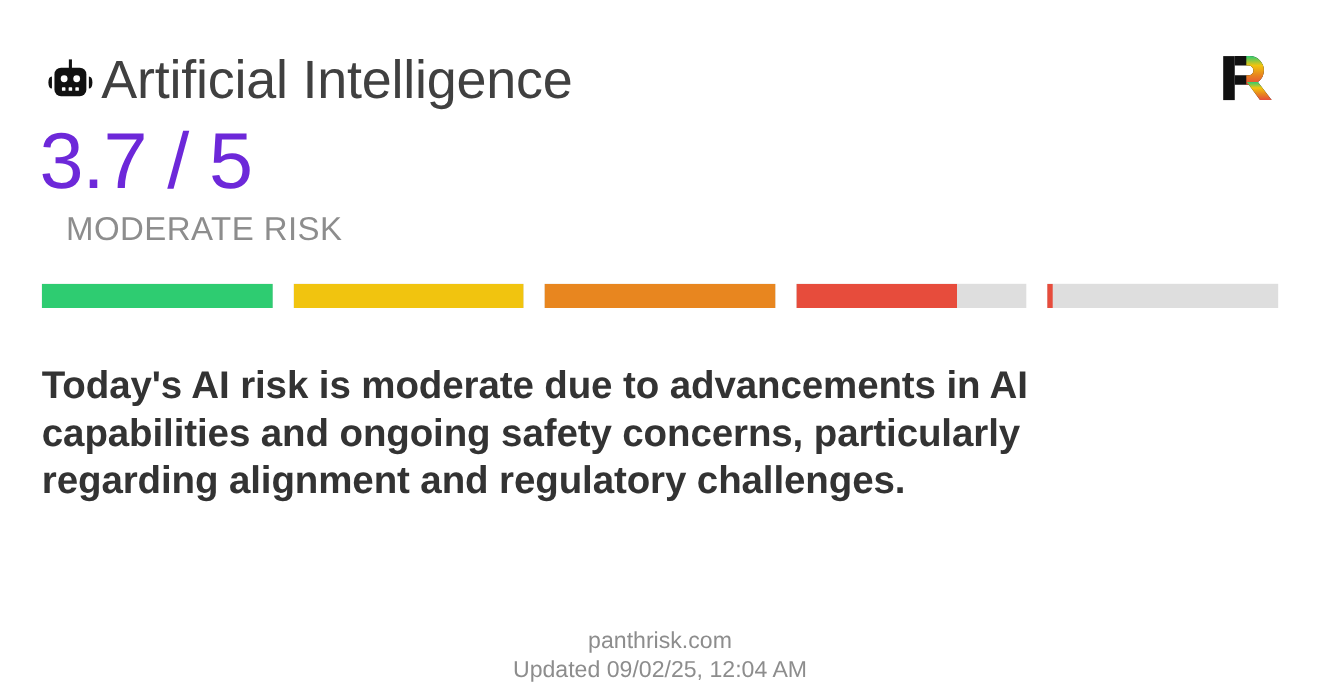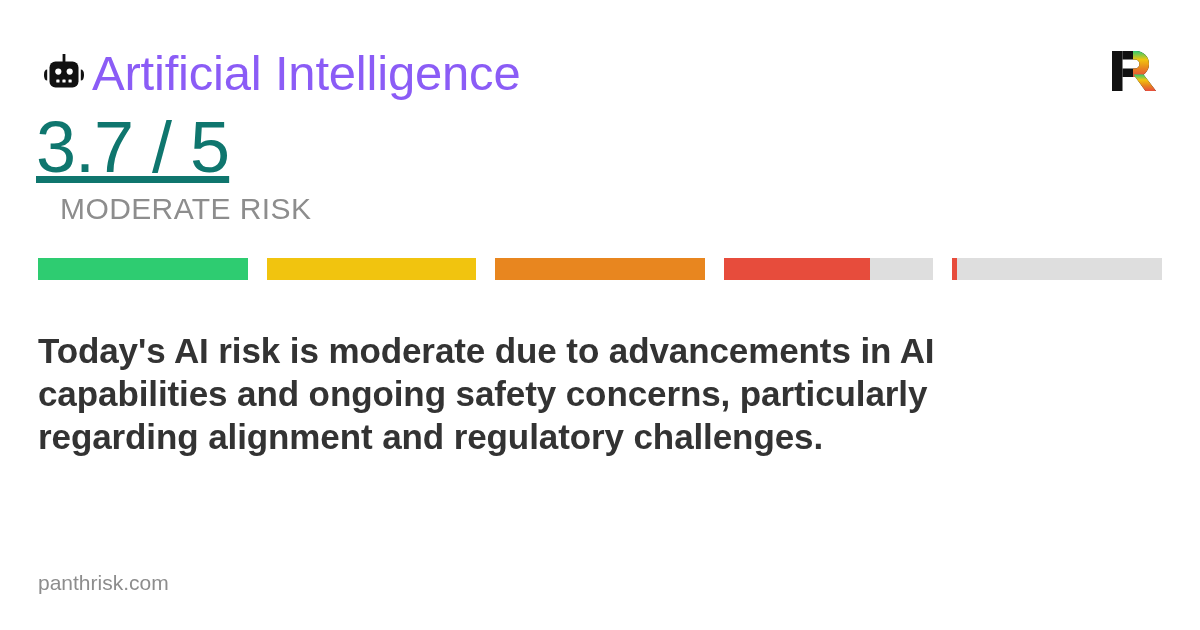--- a/index.html
+++ b/index.html
@@ -47,21 +47,21 @@
     flex: 0 0 auto;
     line-height: 52px;
     position: relative;
     top: 1px;
   }
   .robot-icon svg { display: block; }
   .page-title {
     font-size: 49px;
     line-height: 58px;
     font-weight: 400;
-    color: #8b5cf6;
+    color: #404040;
     letter-spacing: -0.2px;
     white-space: nowrap;
   }
 
   
   .logo {
     flex: 0 0 auto;
     width: 56px;
     height: 56px;
     position: relative;
@@ -138,20 +138,21 @@
     left: 38px;
     right: 38px;
     bottom: 34px;
     height: 26px;
     display: flex;
     align-items: center;
     justify-content: space-between;
     font-size: 21px;
     line-height: 26px;
     color: #8d8d8d;
+    flex-direction: column;
   }
   .footer-site { white-space: nowrap; }
   .footer-updated { white-space: nowrap; }
 </style>
 </head>
 <body>
 
 <div class="card">
 
   <div class="header">
@@ -202,21 +203,21 @@
         <g clip-path="url(#rightclip)" fill="url(#rgrad)">
           <path d="M16.5 8 H30 a13 13 0 0 1 0 26 H16.5 V25.5 H29 a4.5 4.5 0 0 0 0 -9 H16.5 Z"></path>
           <path d="M27.5 31.5 L37.5 31.5 L50 48 L39.5 48 Z"></path>
         </g>
 
         <path d="M27 8 L30.2 8 L30.2 48 L27 48 Z" fill="#ffffff" opacity="0"></path>
       </svg>
     </span>
   </div>
 
-  <div class="score" style="color: #0f766e; text-decoration: underline;">3.7 / 5</div>
+  <div class="score" style="color: #6d28d9;">3.7 / 5</div>
   <div class="risk-label" style="color: rgb(141, 141, 141);">MODERATE RISK</div>
 
   <div class="meter">
     <div class="seg" style="background: rgb(222, 222, 222);">
       <div class="seg-fill" style="width: 100%; background: rgb(46, 204, 113);"></div>
     </div>
     <div class="seg" style="background: rgb(222, 222, 222);">
       <div class="seg-fill" style="width: 100%; background: rgb(241, 196, 15);"></div>
     </div>
     <div class="seg" style="background: rgb(222, 222, 222);">
@@ -227,15 +228,16 @@
     </div>
     <div class="seg" style="background: rgb(222, 222, 222);">
       <div class="seg-fill" style="width: 2%; background: rgb(231, 76, 60);"></div>
     </div>
   </div>
 
   <p class="summary">Today's AI risk is moderate due to advancements in AI capabilities and ongoing safety concerns, particularly regarding alignment and regulatory challenges.</p>
 
   <div class="footer">
     <span class="footer-site">panthrisk.com</span>
+    <span class="footer-updated">Updated 09/02/25, 12:04 AM</span>
   </div>
 
 </div>
 
 </body></html>

